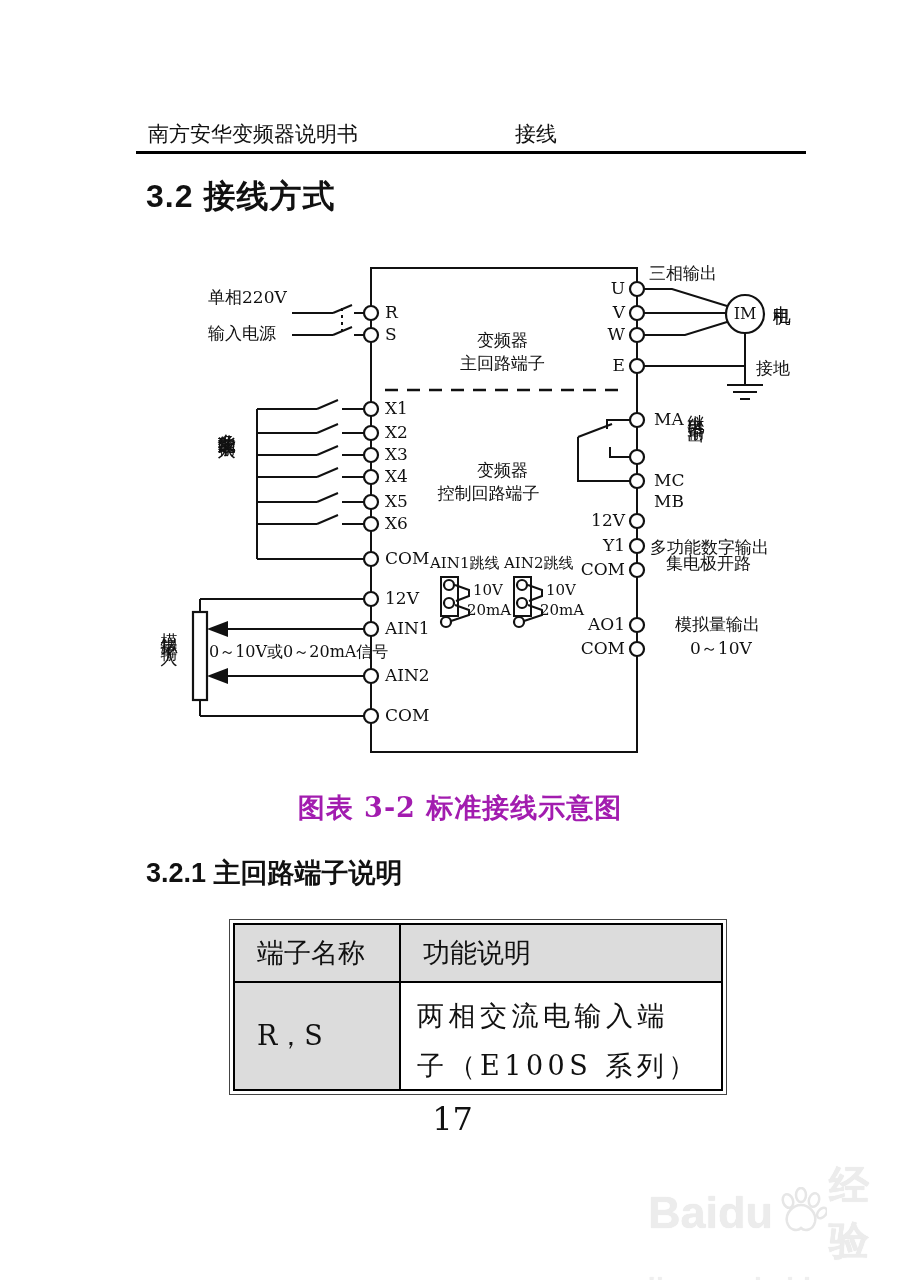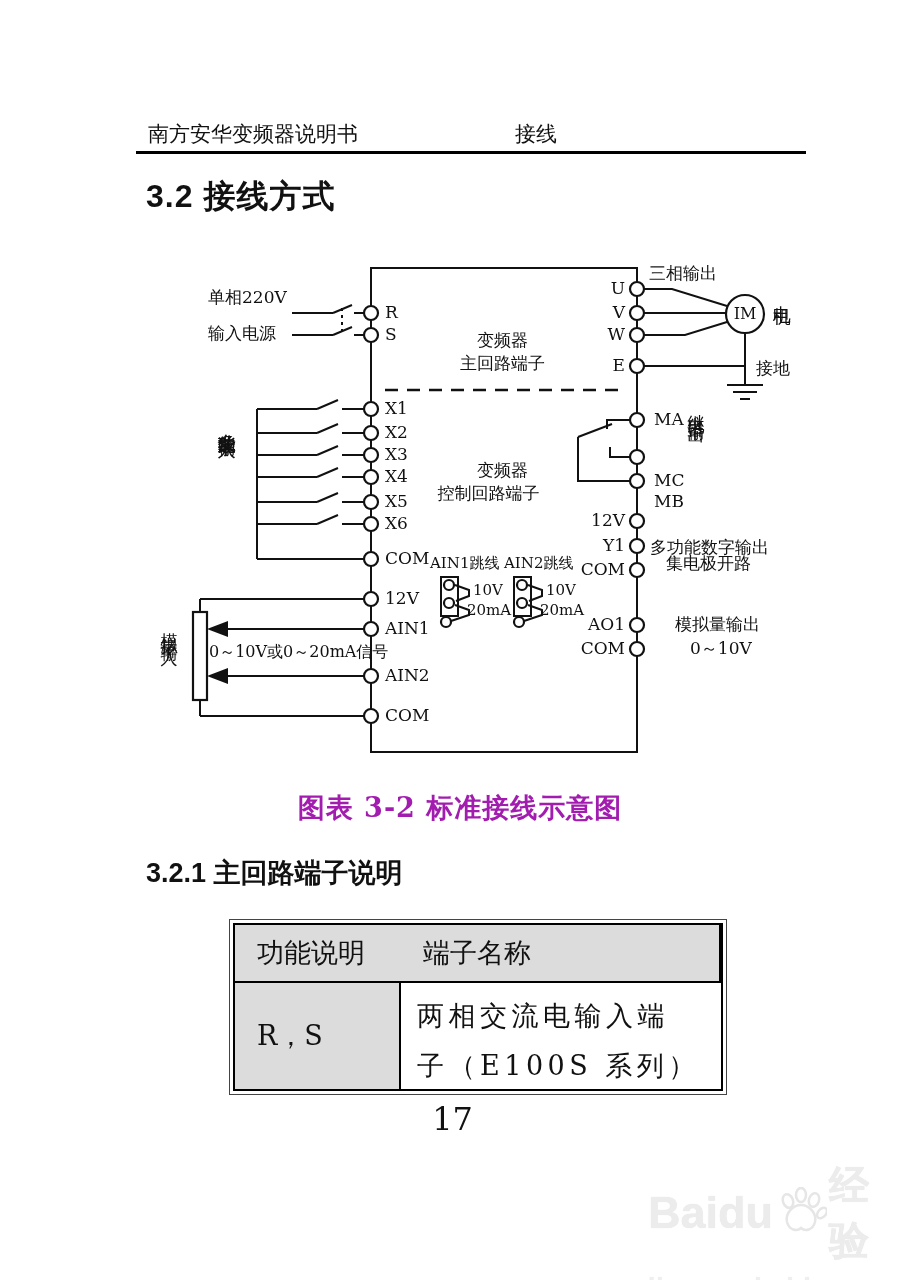--- a/index.html
+++ b/index.html
@@ -202,22 +202,22 @@
     <span class="dl" style="left:675px;top:615px;">模拟量输出</span>
     <span class="dl" style="left:690px;top:639px;">0～10V</span>
   </div>
 
   <div class="caption">图表 3-2 标准接线示意图</div>
 
   <div class="h2">3.2.1 主回路端子说明</div>
 
   <div class="tbl-outer">
     <div class="tbl-inner">
+      <div class="hc hc1">端子名称</div>
       <div class="hc hc2">功能说明</div>
-      <div class="hc hc1">端子名称</div>
       <div class="bc1">R，S</div>
       <div class="bc2">两相交流电输入端
 子（E100S 系列）</div>
     </div>
   </div>
 
   <div class="pgnum">17</div>
 
   <div class="wm">
     <div class="wm-row">

